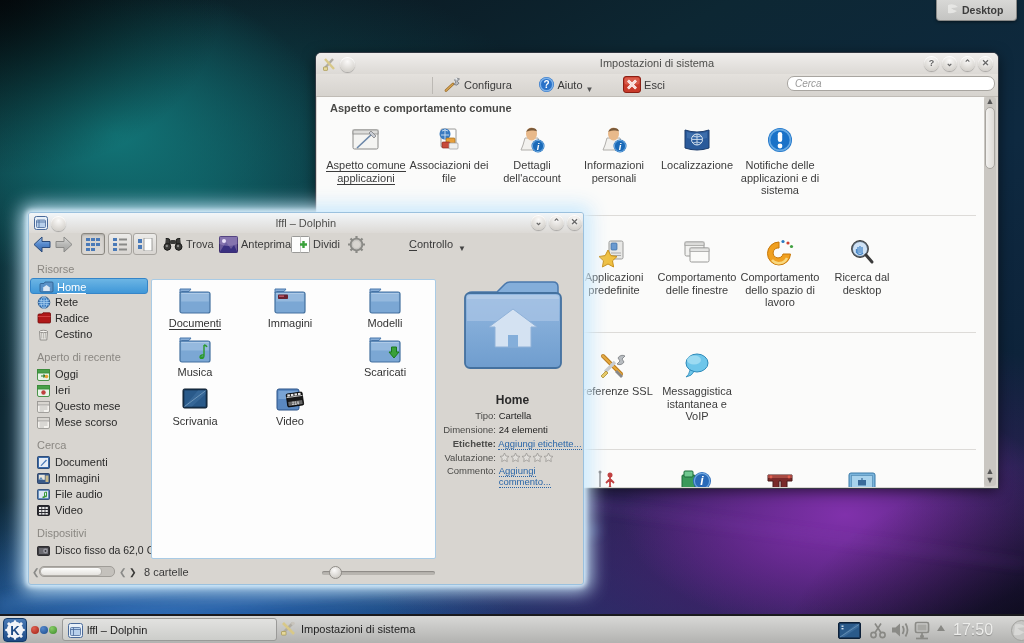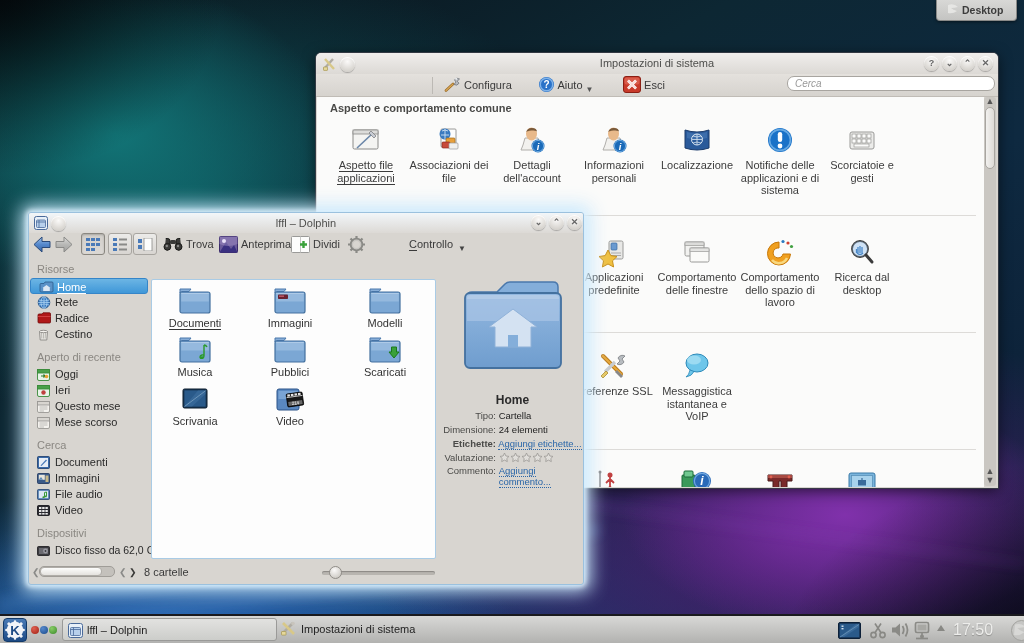--- a/index.html
+++ b/index.html
@@ -123,21 +123,21 @@
     </div>
     <div id="sett-search">Cerca</div>
     <div id="sett-content">
       <div class="sect-head" style="top:5px;">Aspetto e comportamento comune</div>
 
       <div class="sicon-cell" style="left:4px; top:29px;"><svg class="ic" width="34" height="30" viewBox="0 0 34 30">
             <rect x="4" y="4" width="25" height="19" rx="1.5" fill="#f4f4f2" stroke="#8a8a88"></rect>
             <rect x="4" y="4" width="25" height="4" fill="#dcdcda" stroke="#8a8a88" stroke-width="0.8"></rect>
             <path d="M8 22 L24 7" stroke="#6a86a8" stroke-width="1.6"></path>
             <path d="M22 5 L27 10 L25 12 L20 7 Z" fill="#c8ccd4" stroke="#777" stroke-width="0.7"></path>
-          </svg><span style="border-bottom:1px solid #3c3c3c;">Aspetto file</span><br><span style="border-bottom:1px solid #3c3c3c;">applicazioni</span></div>
+          </svg><span style="border-bottom:1px solid #3c3c3c;">Aspetto comune</span><br><span style="border-bottom:1px solid #3c3c3c;">applicazioni</span></div>
       <div class="sicon-cell" style="left:87px; top:29px;"><svg class="ic" width="34" height="30" viewBox="0 0 34 30">
             <rect x="9" y="3" width="15" height="18" rx="1" fill="#fdfdfc" stroke="#9a9a98"></rect>
             <circle cx="13" cy="8" r="5.5" fill="#3a7ac0"></circle>
             <path d="M10 5 A5.5 5.5 0 0 1 16 5 M9 9 L17 9 M13 3 L13 13" stroke="#cfe2f4" stroke-width="0.9" fill="none"></path>
             <rect x="14" y="12" width="9" height="7" rx="1" fill="#e8a03a" stroke="#a06a1a" stroke-width="0.7"></rect>
             <rect x="10" y="16" width="8" height="6" rx="1" fill="#c84a3a" stroke="#8a2a1f" stroke-width="0.7"></rect>
             <rect x="17" y="17" width="9" height="6" rx="1" fill="#f0f0ee" stroke="#9a9a98" stroke-width="0.7"></rect>
           </svg>Associazioni dei<br>file</div>
       <div class="sicon-cell" style="left:170px; top:29px;"><svg class="ic" width="34" height="30" viewBox="0 0 34 30">
             <path d="M10 12 Q8 20 6 24 L27 24 Q25 20 23 12 Z" fill="#f2f1ee" stroke="#b0aeaa"></path>
@@ -160,34 +160,20 @@
             <path d="M7 6 Q17 9 27 6 L27 12 Q17 15 7 12 Z" fill="#4a7ab8" opacity="0.6"></path>
             <circle cx="17" cy="13.5" r="5.5" fill="none" stroke="#d8e4f0" stroke-width="1"></circle>
             <path d="M12 13.5 L22 13.5 M17 8 L17 19 M13 10 Q17 12 21 10 M13 17 Q17 15 21 17" stroke="#d8e4f0" stroke-width="0.8" fill="none"></path>
           </svg>Localizzazione</div>
       <div class="sicon-cell" style="left:418px; top:29px;"><svg class="ic" width="34" height="30" viewBox="0 0 34 30">
             <circle cx="17" cy="14" r="12" fill="#1a72c8"></circle>
             <circle cx="17" cy="14" r="10.4" fill="none" stroke="#66a8e2" stroke-width="1.6"></circle>
             <rect x="14.8" y="6" width="4.4" height="10" rx="2.2" fill="#fff"></rect>
             <circle cx="17" cy="20" r="2.4" fill="#fff"></circle>
           </svg>Notifiche delle<br>applicazioni e di<br>sistema</div>
-      <div class="sicon-cell" style="left:500px; top:29px;"><svg class="ic" width="34" height="30" viewBox="0 0 34 30">
-            <rect x="5" y="6" width="24" height="17" rx="2" fill="#ececea" stroke="#9a9a98"></rect>
-            <g fill="#fbfbfa" stroke="#8a8a88" stroke-width="0.6">
-              <rect x="7" y="8" width="4" height="4"></rect>
-              <rect x="12" y="8" width="4" height="4"></rect>
-              <rect x="17" y="8" width="4" height="4"></rect>
-              <rect x="22" y="8" width="4" height="4"></rect>
-              <rect x="7" y="13" width="4" height="4"></rect>
-              <rect x="12" y="13" width="4" height="4"></rect>
-              <rect x="17" y="13" width="4" height="4"></rect>
-              <rect x="22" y="13" width="4" height="4"></rect>
-              <rect x="9" y="18" width="15" height="3"></rect>
-            </g>
-          </svg>Scorciatoie e<br>gesti</div>
       <div class="sep" style="top:118px;"></div>
 
       <div class="sicon-cell" style="left:252px; top:141px;"><svg class="ic" width="34" height="30" viewBox="0 0 34 30">
             <rect x="12" y="3" width="14" height="18" rx="1.5" fill="#e8e8e6" stroke="#9a9a98"></rect>
             <rect x="14" y="5" width="6" height="7" rx="1" fill="#6a9ad0" stroke="#3a6aa0" stroke-width="0.7"></rect>
             <path d="M14 15 L24 15 M14 17.5 L24 17.5" stroke="#aaa" stroke-width="1"></path>
             <path d="M11 12 L13.8 17.6 L20 18.5 L15.5 22.8 L16.6 29 L11 26 L5.4 29 L6.5 22.8 L2 18.5 L8.2 17.6 Z" fill="#f0c040" stroke="#c8901a" stroke-width="1"></path>
           </svg>Applicazioni<br>predefinite</div>
       <div class="sicon-cell" style="left:335px; top:141px;"><svg class="ic" width="34" height="30" viewBox="0 0 34 30">
             <rect x="5" y="4" width="19" height="14" rx="1.5" fill="#f2f2f0" stroke="#9a9a98"></rect>
@@ -479,26 +465,20 @@
             <rect x="3.2" y="5.5" width="27.6" height="8" fill="#9dbfe2" opacity="0.75"></rect>
           </svg>Modelli</div>
       <div class="fitem" style="left:3px; top:57px;"><svg width="34" height="27" viewBox="0 0 34 27">
             <path d="M2 5 Q2 3.5 3.5 3.5 L11 3.5 L13 1 L2 1 Z" fill="#88aed8" stroke="#4a78ac" stroke-width="1"></path>
             <rect x="2" y="4" width="30" height="21" rx="2" fill="#7ba7d4" stroke="#44719f" stroke-width="1.2"></rect>
             <path d="M3 6 L31 6 Q31 5 30 5 L4 5 Q3 5 3 6 Z" fill="#b8d0ea"></path>
             <rect x="3.2" y="5.5" width="27.6" height="8" fill="#9dbfe2" opacity="0.75"></rect>
             <path d="M26 8 L26 19 Q26 17.5 24 18 Q22 18.5 22 20 Q22 21.8 24 21.3 Q26 20.8 26 19 M26 8 Q28 8 29 10" stroke="#2a9a2a" stroke-width="1.4" fill="none"></path>
             <ellipse cx="24" cy="20.6" rx="1.8" ry="1.3" fill="#2a9a2a"></ellipse>
           </svg>Musica</div>
-      <div class="fitem" style="left:98px; top:57px;"><svg width="34" height="27" viewBox="0 0 34 27">
-            <path d="M2 5 Q2 3.5 3.5 3.5 L11 3.5 L13 1 L2 1 Z" fill="#88aed8" stroke="#4a78ac" stroke-width="1"></path>
-            <rect x="2" y="4" width="30" height="21" rx="2" fill="#7ba7d4" stroke="#44719f" stroke-width="1.2"></rect>
-            <path d="M3 6 L31 6 Q31 5 30 5 L4 5 Q3 5 3 6 Z" fill="#b8d0ea"></path>
-            <rect x="3.2" y="5.5" width="27.6" height="8" fill="#9dbfe2" opacity="0.75"></rect>
-          </svg>Pubblici</div>
       <div class="fitem" style="left:193px; top:57px;"><svg width="34" height="27" viewBox="0 0 34 27">
             <path d="M2 5 Q2 3.5 3.5 3.5 L11 3.5 L13 1 L2 1 Z" fill="#88aed8" stroke="#4a78ac" stroke-width="1"></path>
             <rect x="2" y="4" width="30" height="21" rx="2" fill="#7ba7d4" stroke="#44719f" stroke-width="1.2"></rect>
             <path d="M3 6 L31 6 Q31 5 30 5 L4 5 Q3 5 3 6 Z" fill="#b8d0ea"></path>
             <rect x="3.2" y="5.5" width="27.6" height="8" fill="#9dbfe2" opacity="0.75"></rect>
             <path d="M23.5 10 L28.5 10 L28.5 15 L31 15 L26 21 L21 15 L23.5 15 Z" fill="#3aa03a" stroke="#1a7a1a" stroke-width="1"></path>
           </svg>Scaricati</div>
       <div class="fitem" style="left:3px; top:106px;"><svg width="34" height="27" viewBox="0 0 34 27">
             <rect x="5" y="3" width="24" height="19" rx="1.5" fill="#1a3a5a" stroke="#0a1a2a" stroke-width="1"></rect>
             <rect x="6.5" y="4.5" width="21" height="16" fill="#2a5a8a"></rect>

